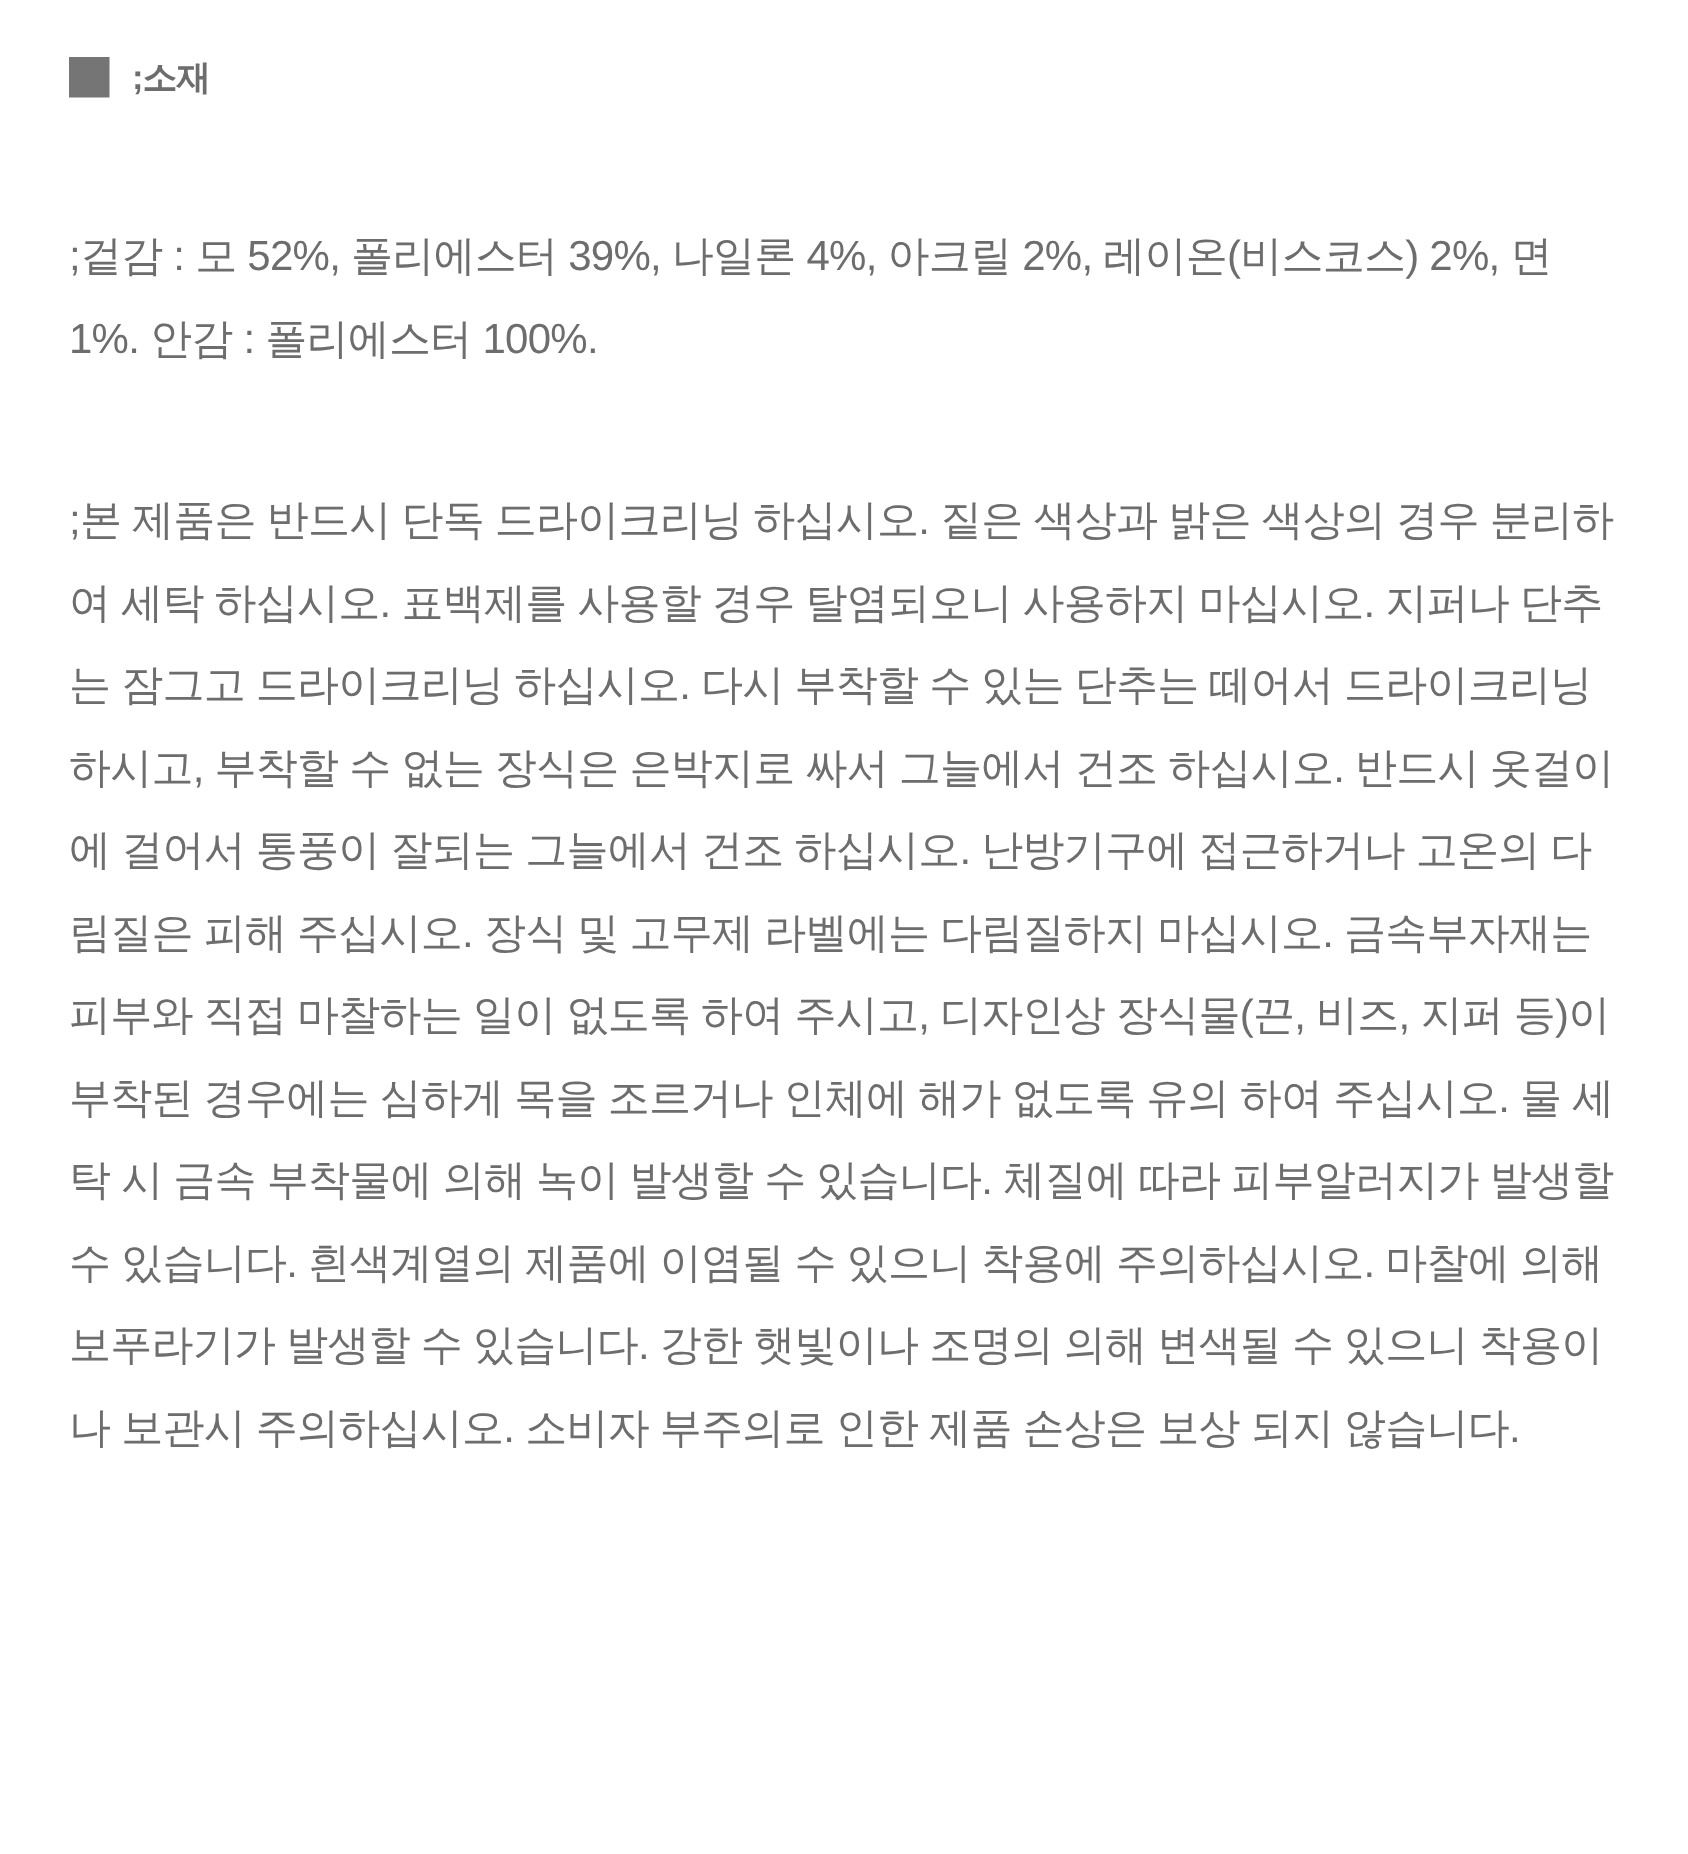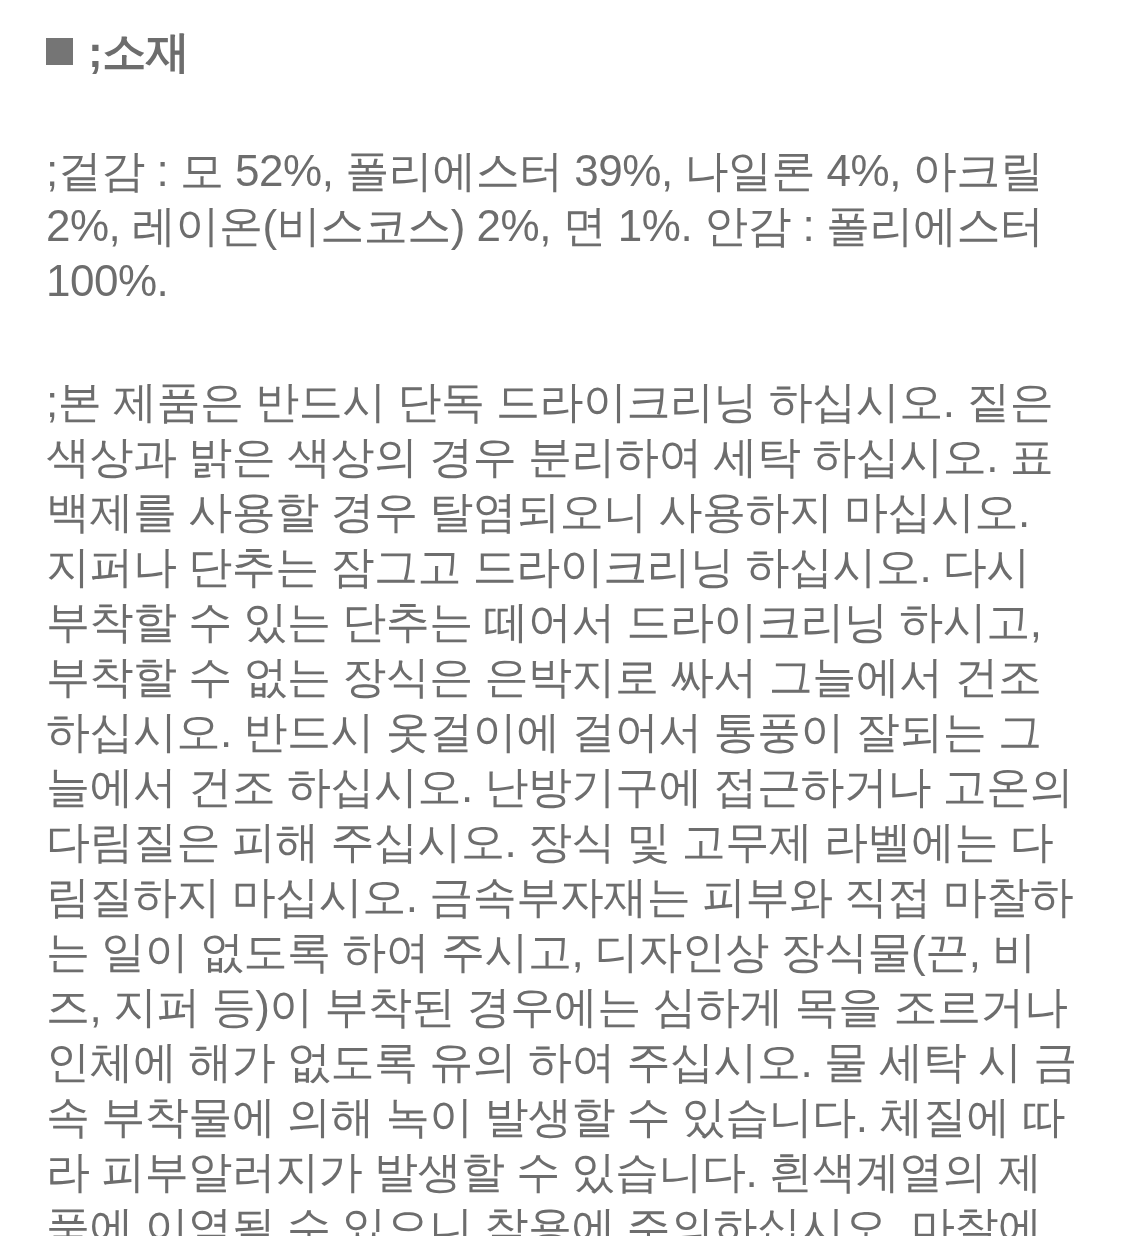--- a/index.html
+++ b/index.html
@@ -10,36 +10,36 @@
   .page {
     width: 1125px;
     min-height: 1236px;
     background: #ffffff;
     padding: 24px 44px 40px 46px;
     overflow: hidden;
   }
   .section-heading {
     display: flex;
     align-items: center;
-    font-size: 44px;
+    font-size: 23px;
     line-height: 55px;
     font-weight: bold;
     color: #6d6d6d;
     letter-spacing: -0.5px;
   }
   .square-bullet {
     display: inline-block;
     width: 27px;
     height: 27px;
     background: #757575;
     margin-right: 15px;
     flex: 0 0 auto;
   }
   .body-text {
-    font-size: 44px;
+    font-size: 28px;
     line-height: 55px;
     font-weight: normal;
     color: #6d6d6d;
     letter-spacing: -0.5px;
     word-break: normal;
     overflow-wrap: break-word;
   }
   .section-heading.first { margin-top: 0; }
   .para-1 { margin-top: 64px; }
   .heading-2 { margin-top: 50px; }

